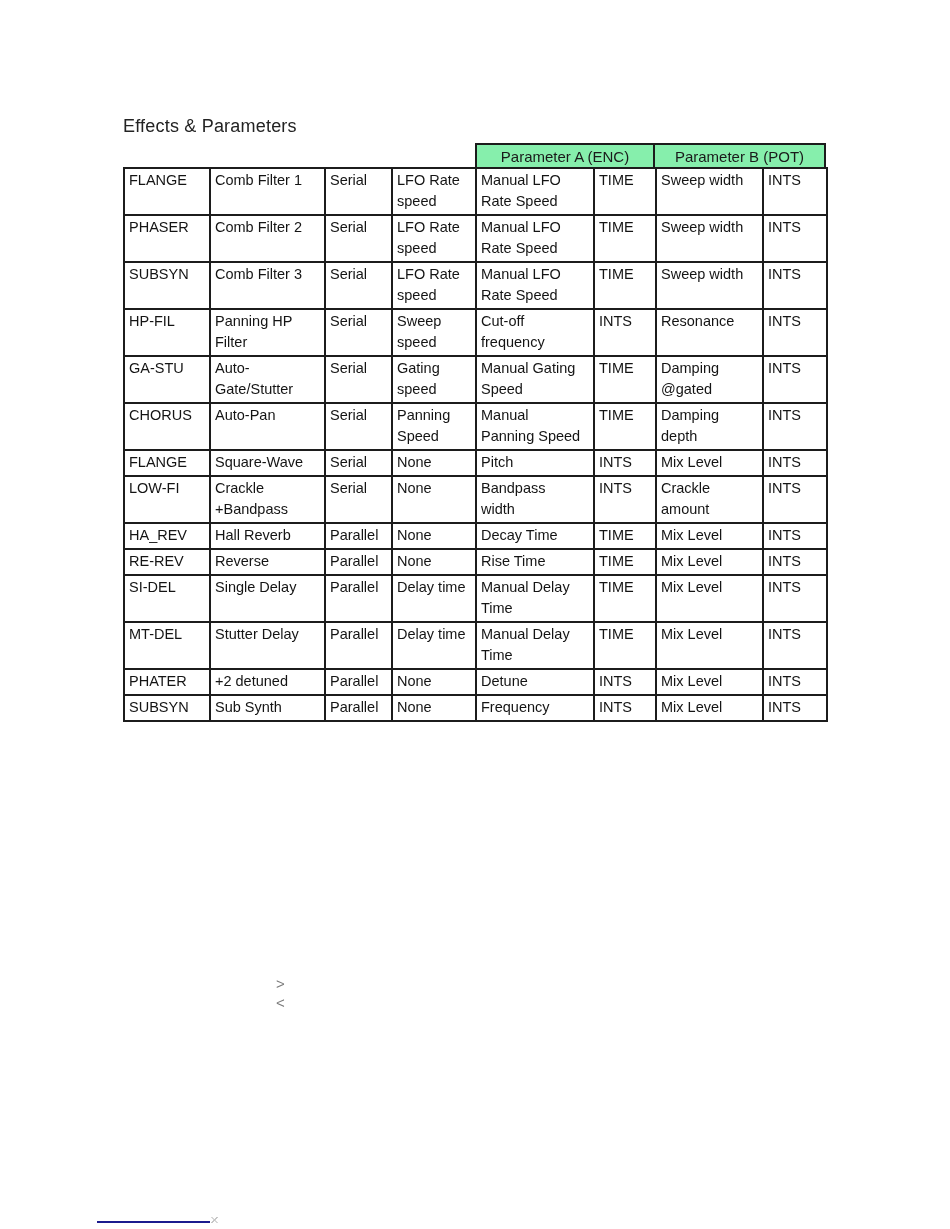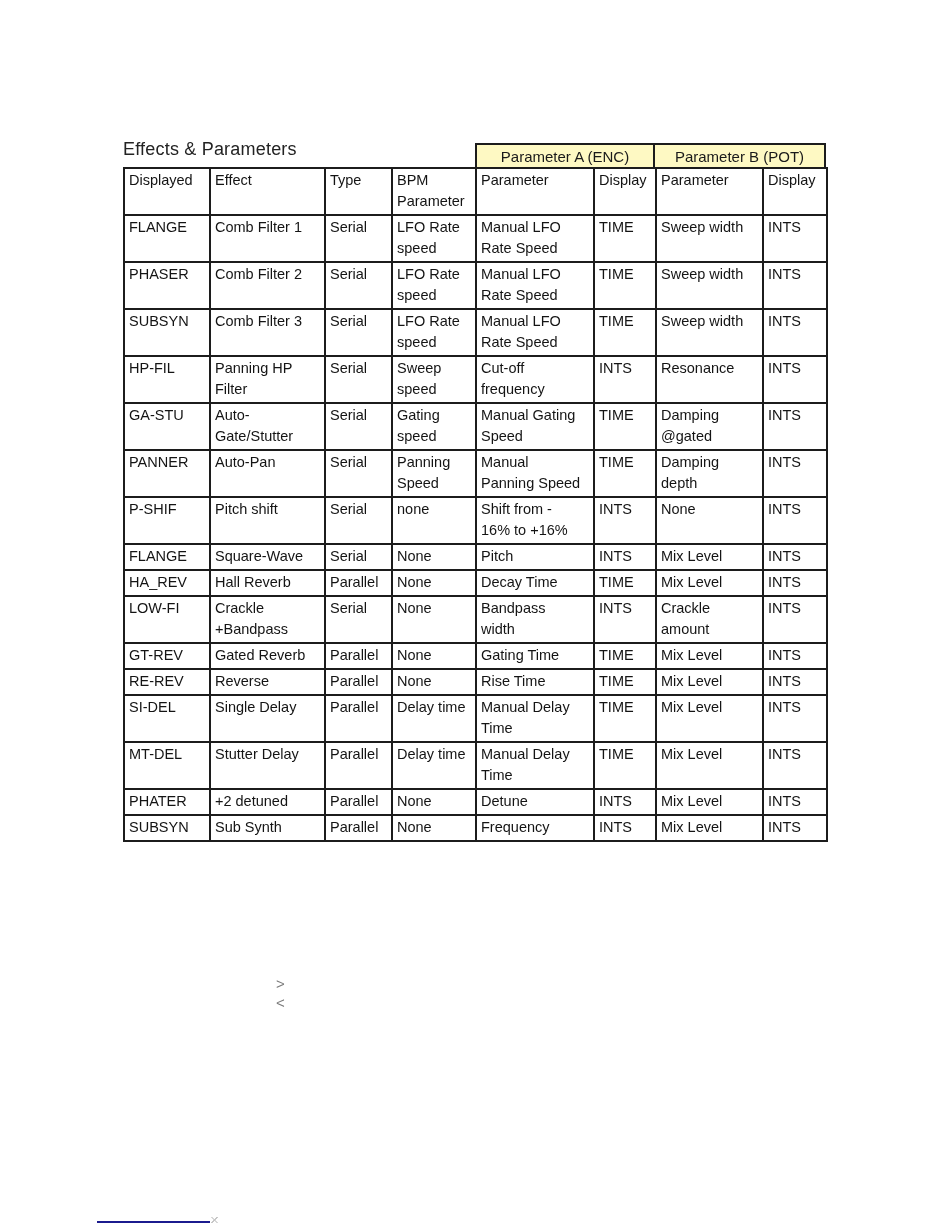--- a/index.html
+++ b/index.html
@@ -17,42 +17,41 @@
     color: #1a1a1a;
   }
   .doc-title {
     position: absolute;
     left: 123px;
     top: 116px;
     font-size: 18px;
     color: #232323;
     letter-spacing: 0.2px;
     white-space: nowrap;
-    margin-top: 23px;
   }
   .table-block {
     position: absolute;
     left: 123px;
     top: 143px;
     width: 705px;
   }
   .group-row {
     display: flex;
     margin-left: 352px;
     height: 24px;
   }
   .group-cell {
     box-sizing: border-box;
     border: 2px solid #1c1c1c;
     border-bottom: none;
     display: flex;
     align-items: center;
     justify-content: center;
     font-size: 15px;
-    background: #fef9c3;
+    background: #86efac;
   }
   .group-cell.a { width: 180px; }
   .group-cell.b { width: 171px; border-left: none; }
   table.fx {
     border-collapse: collapse;
     table-layout: fixed;
     width: 705px;
     background: #ffffff;
   }
   table.fx td {
@@ -116,31 +115,20 @@
           <col style="width: 86px;">
           <col style="width: 115px;">
           <col style="width: 67px;">
           <col style="width: 84px;">
           <col style="width: 118px;">
           <col style="width: 62px;">
           <col style="width: 107px;">
           <col style="width: 64px;">
         </colgroup>
       <tbody>
-          <tr class="header-row">
-            <td>Displayed</td>
-            <td>Effect</td>
-            <td>Type</td>
-            <td>BPM
-Parameter</td>
-            <td>Parameter</td>
-            <td>Display</td>
-            <td>Parameter</td>
-            <td>Display</td>
-          </tr>
           <tr>
             <td>FLANGE</td>
             <td>Comb Filter 1</td>
             <td>Serial</td>
             <td>LFO Rate
 speed</td>
             <td>Manual LFO
 Rate Speed</td>
             <td>TIME</td>
             <td>Sweep width</td>
@@ -191,82 +179,61 @@
             <td>Gating
 speed</td>
             <td>Manual Gating
 Speed</td>
             <td>TIME</td>
             <td>Damping
 @gated</td>
             <td>INTS</td>
           </tr>
           <tr>
-            <td>PANNER</td>
+            <td>CHORUS</td>
             <td>Auto-Pan</td>
             <td>Serial</td>
             <td>Panning
 Speed</td>
             <td>Manual
 Panning Speed</td>
             <td>TIME</td>
             <td>Damping
 depth</td>
             <td>INTS</td>
           </tr>
           <tr>
-            <td>P-SHIF</td>
-            <td>Pitch shift</td>
-            <td>Serial</td>
-            <td>none</td>
-            <td>Shift from -
-16% to +16%</td>
-            <td>INTS</td>
-            <td>None</td>
-            <td>INTS</td>
-          </tr>
-          <tr>
             <td>FLANGE</td>
             <td>Square-Wave</td>
             <td>Serial</td>
             <td>None</td>
             <td>Pitch</td>
             <td>INTS</td>
-            <td>Mix Level</td>
-            <td>INTS</td>
-          </tr>
-          <tr>
-            <td>HA_REV</td>
-            <td>Hall Reverb</td>
-            <td>Parallel</td>
-            <td>None</td>
-            <td>Decay Time</td>
-            <td>TIME</td>
             <td>Mix Level</td>
             <td>INTS</td>
           </tr>
           <tr>
             <td>LOW-FI</td>
             <td>Crackle
 +Bandpass</td>
             <td>Serial</td>
             <td>None</td>
             <td>Bandpass
 width</td>
             <td>INTS</td>
             <td>Crackle
 amount</td>
             <td>INTS</td>
           </tr>
           <tr>
-            <td>GT-REV</td>
-            <td>Gated Reverb</td>
-            <td>Parallel</td>
-            <td>None</td>
-            <td>Gating Time</td>
+            <td>HA_REV</td>
+            <td>Hall Reverb</td>
+            <td>Parallel</td>
+            <td>None</td>
+            <td>Decay Time</td>
             <td>TIME</td>
             <td>Mix Level</td>
             <td>INTS</td>
           </tr>
           <tr>
             <td>RE-REV</td>
             <td>Reverse</td>
             <td>Parallel</td>
             <td>None</td>
             <td>Rise Time</td>

